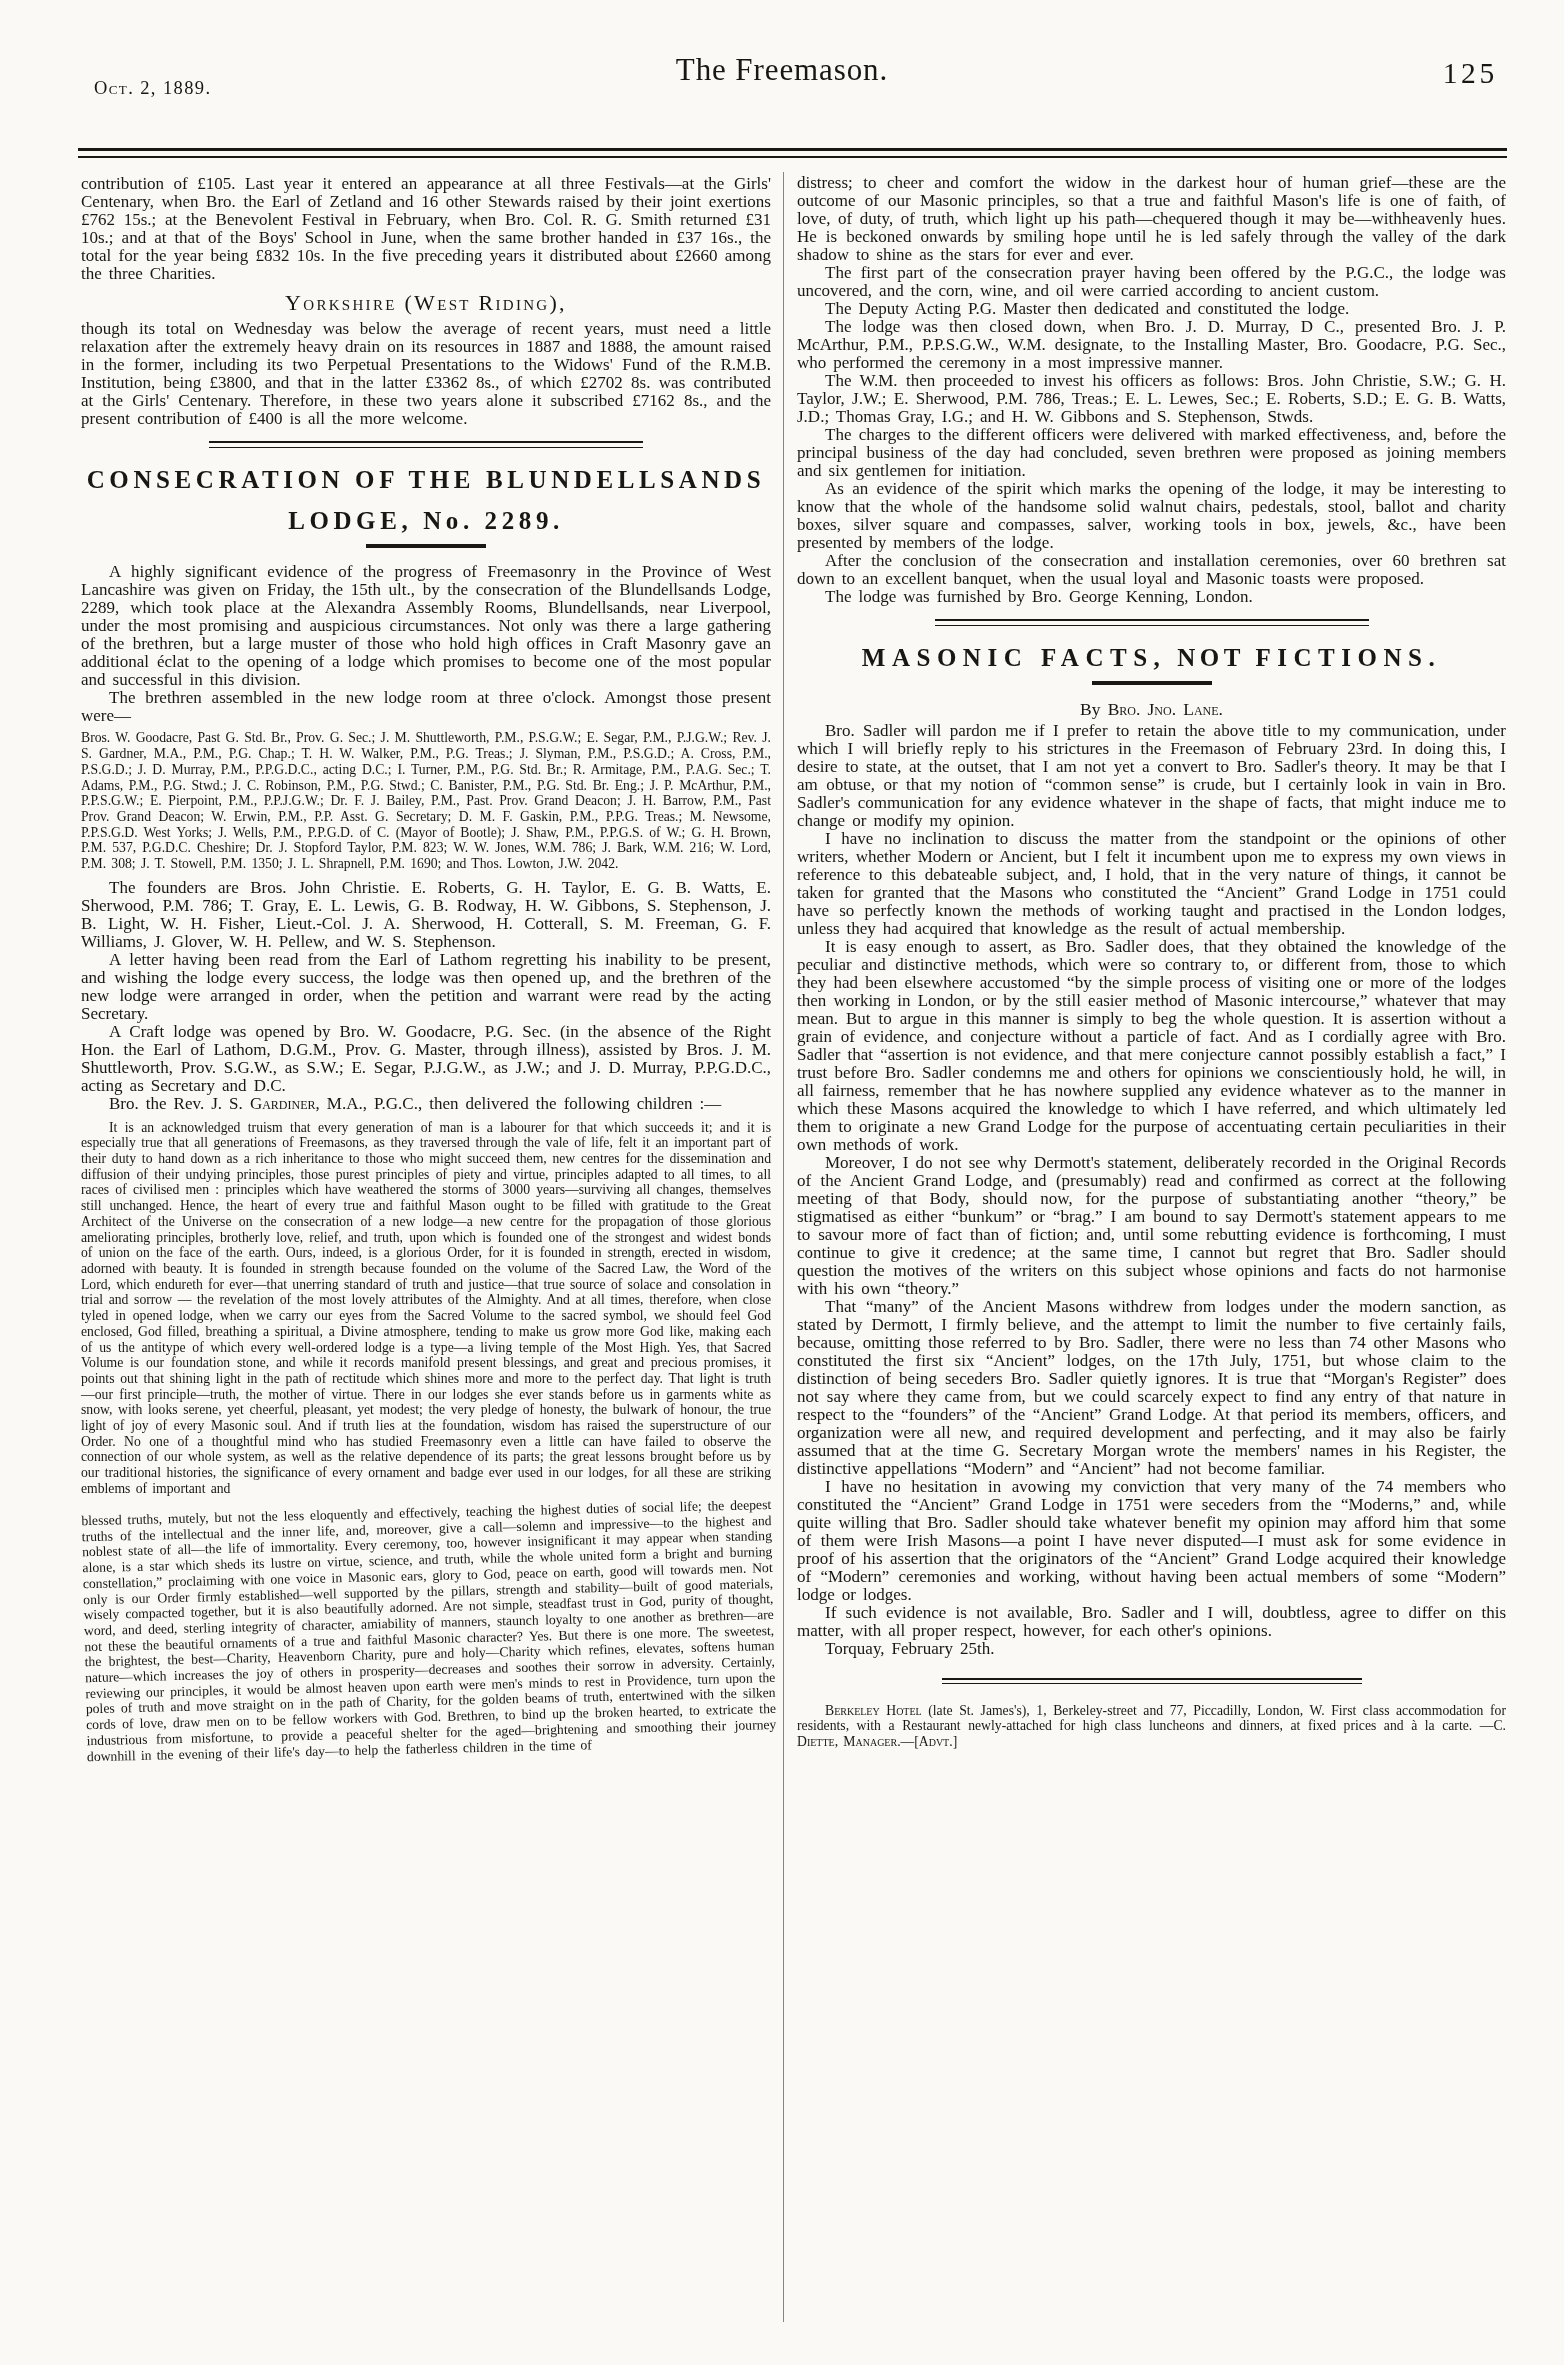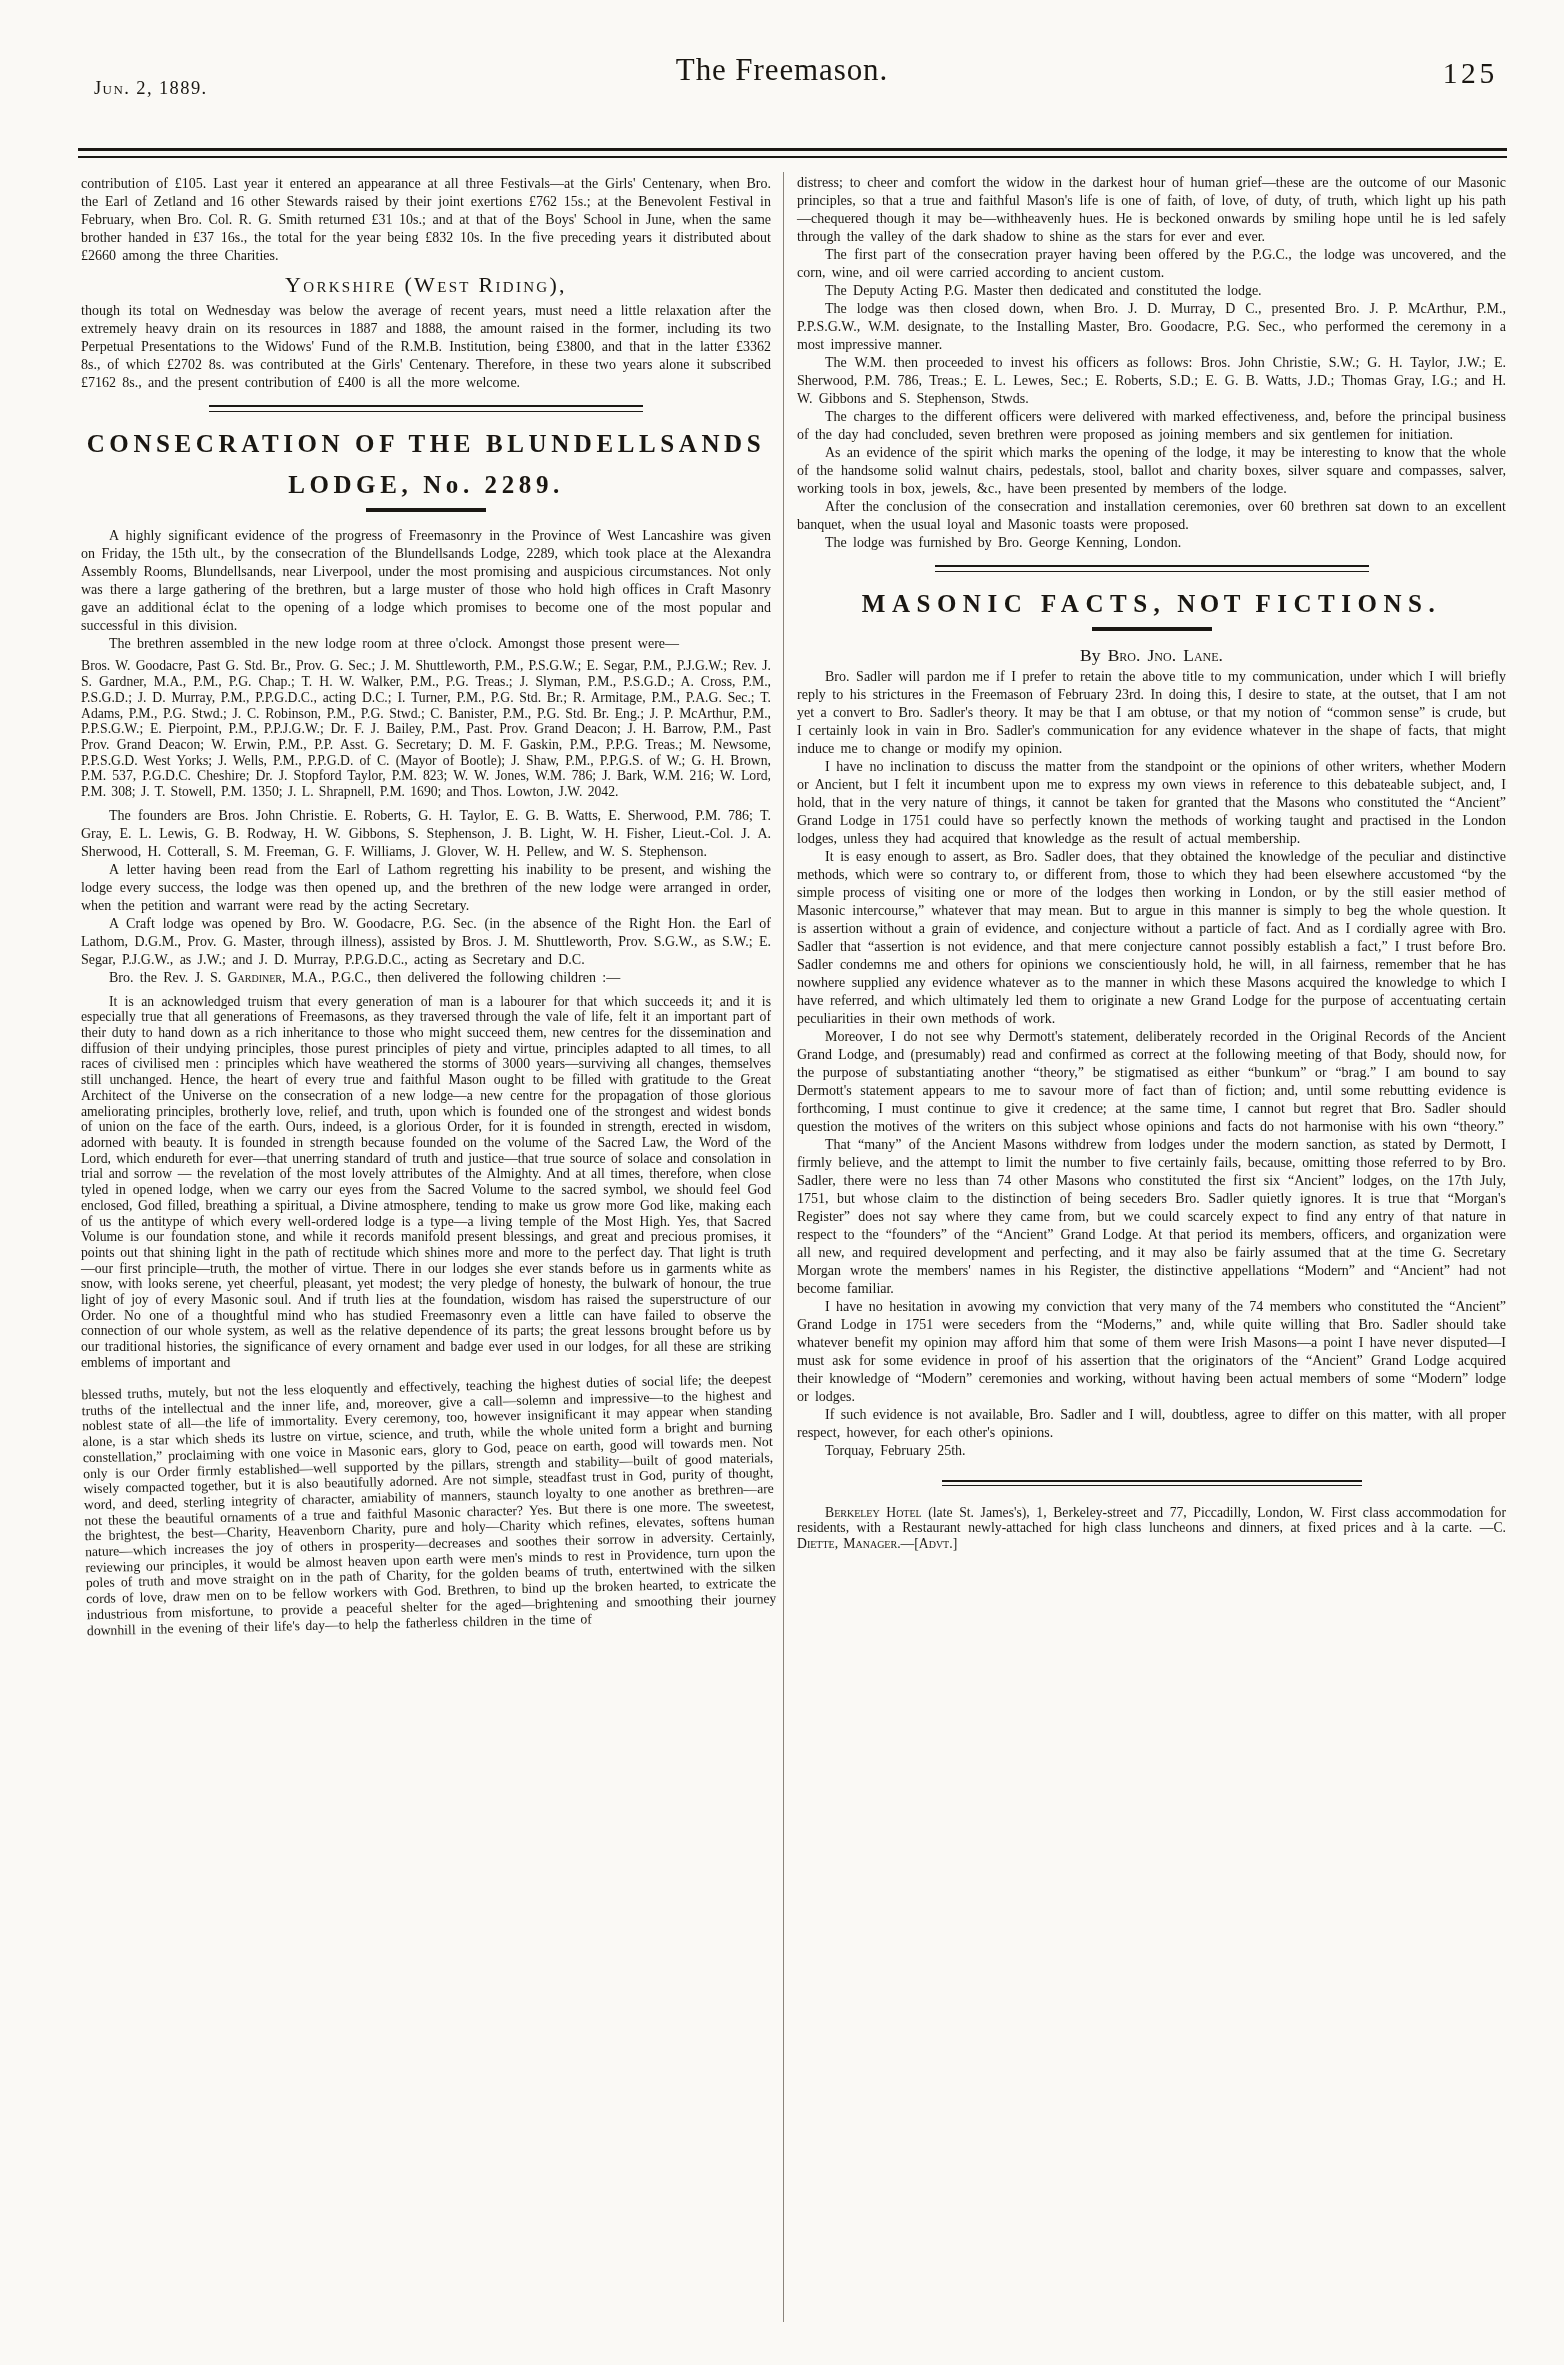--- a/index.html
+++ b/index.html
@@ -32,21 +32,21 @@
   .vdivider {
     position:absolute; left:783px; top:172px;
     width:0.9px; height:2150px; background:#8a847c;
   }
 
   
   .col { position:absolute; text-align:justify; }
   .col-left  { left:81px;  top:175px; width:690px; }
   .col-right { left:797px; top:174px; width:709px; }
 
-  p { margin:0; font-size:14px; line-height:18px; word-spacing:2.8px; }
+  p { margin:0; font-size:17px; line-height:18px; word-spacing:2.8px; }
   p.indent { text-indent:28px; }
   .small { font-size:13.7px; line-height:15.7px; word-spacing:1.8px; }
 
   .subhead {
     text-align:center; font-weight:normal;
     font-variant:small-caps; letter-spacing:2.3px;
     font-size:22px; margin:6.5px 0 4.6px;
   }
 
   .sep {
@@ -67,21 +67,21 @@
 
   .skew { transform:rotate(-1.35deg); transform-origin:100% 0; }
 
   .sc { font-variant:small-caps; }
 </style>
 </head>
 <body>
 
 <div class="page">
 
-  <div class="masthead-date">Jun. 2, 1889.</div>
+  <div class="masthead-date">Oct. 2, 1889.</div>
   <div class="masthead-title">The Freemason.</div>
   <div class="masthead-page">125</div>
   <div class="rule r1"></div>
   <div class="rule r2"></div>
 
   <div class="vdivider"></div>
 
   <div class="col col-left">
 
     <p>contribution of £105. Last year it entered an appearance at all three Festivals—at the Girls' Centenary, when Bro. the Earl of Zetland and 16 other Stewards raised by their joint exertions £762 15s.; at the Benevolent Festival in February, when Bro. Col. R. G. Smith returned £31 10s.; and at that of the Boys' School in June, when the same brother handed in £37 16s., the total for the year being £832 10s. In the five preceding years it distributed about £2660 among the three Charities.</p>

